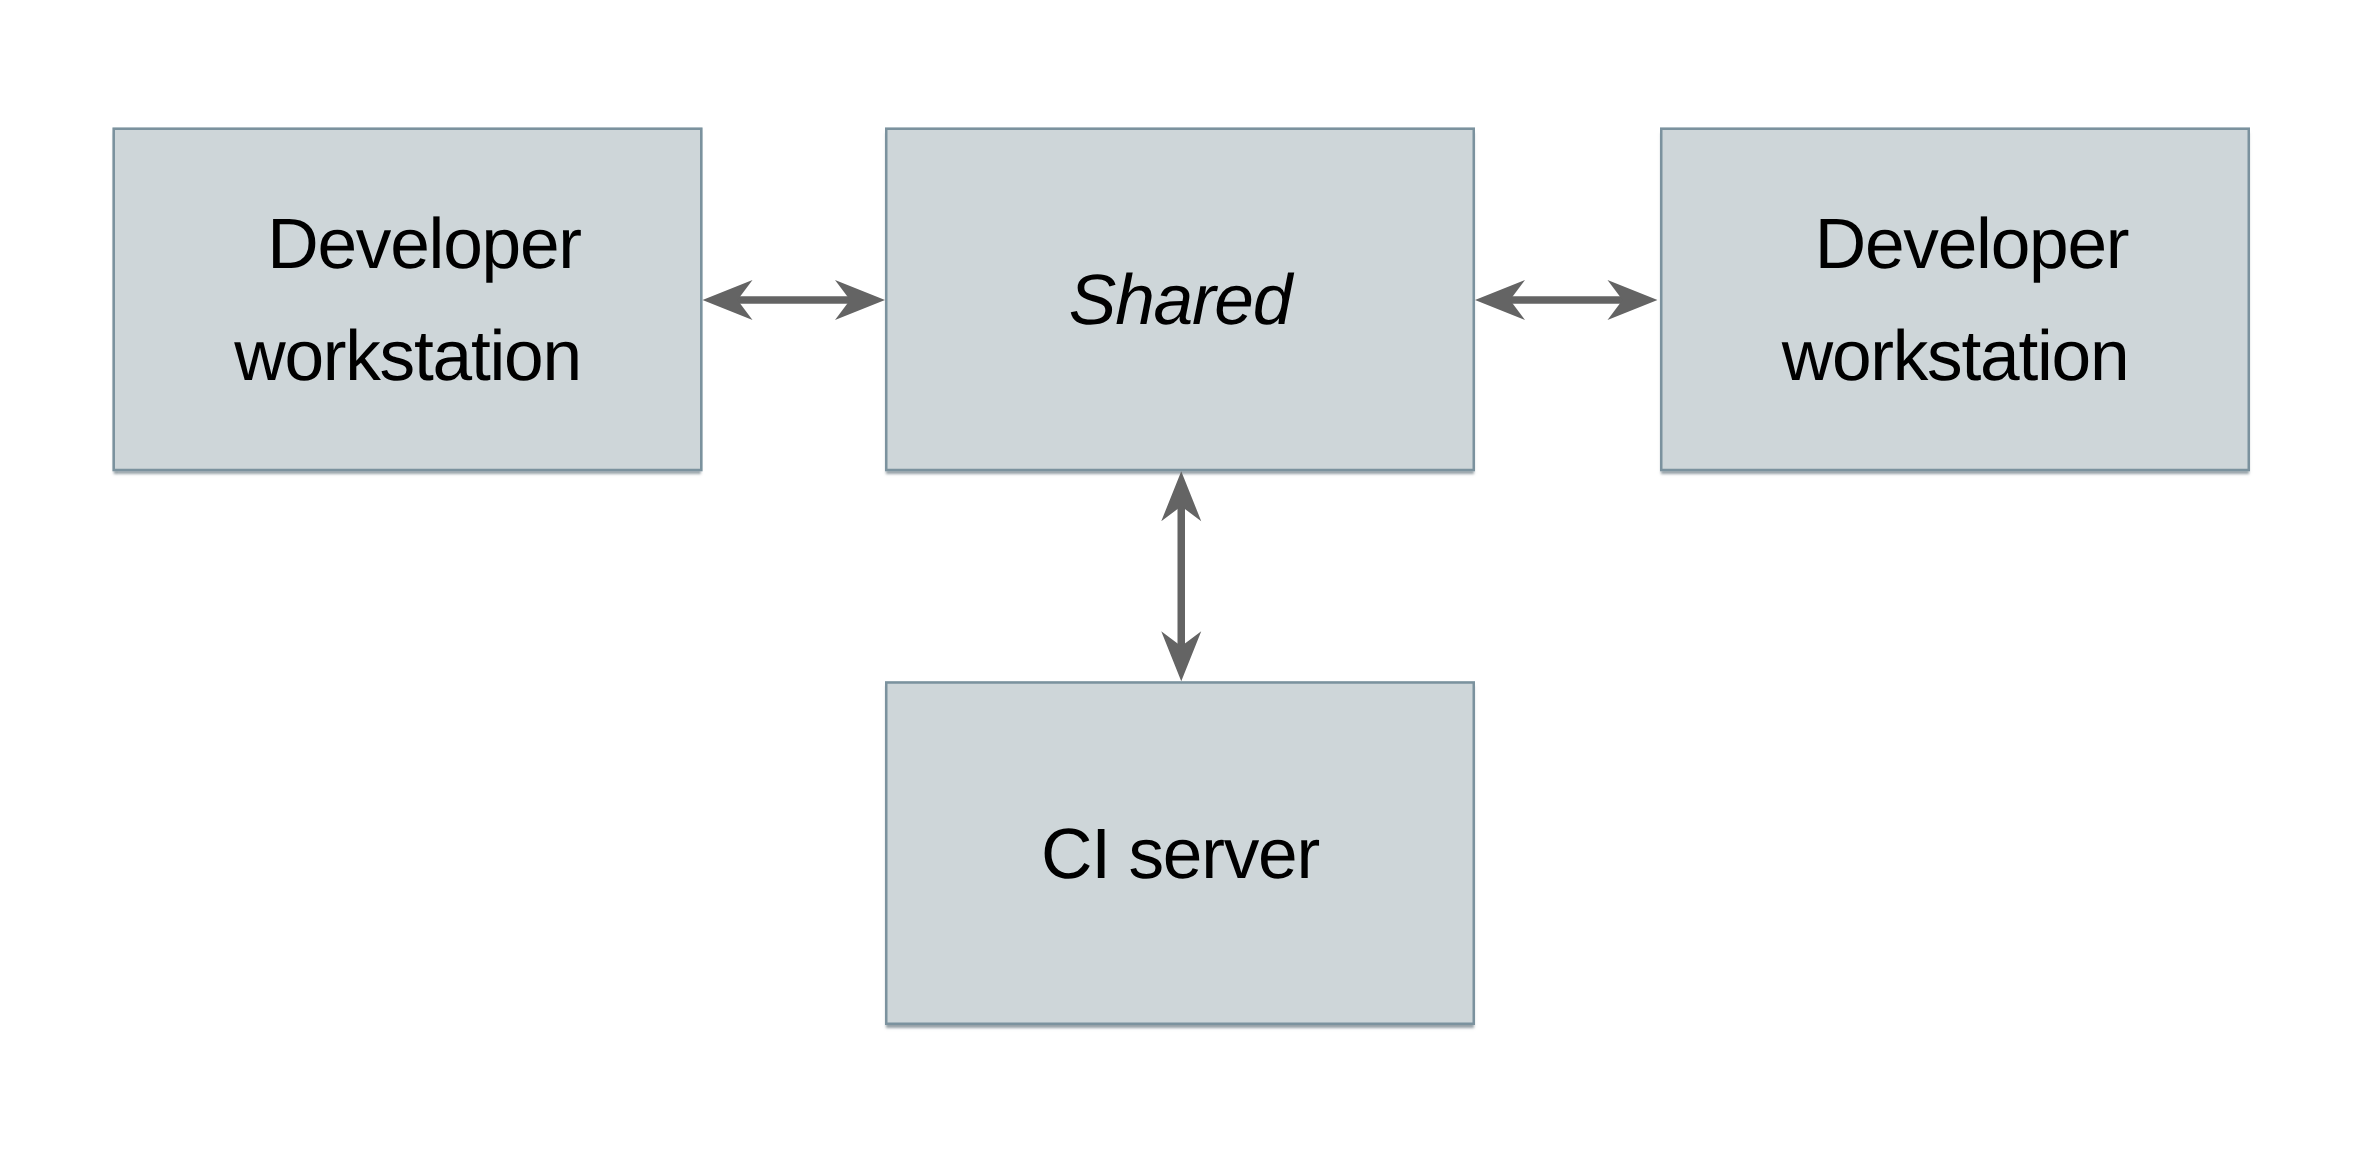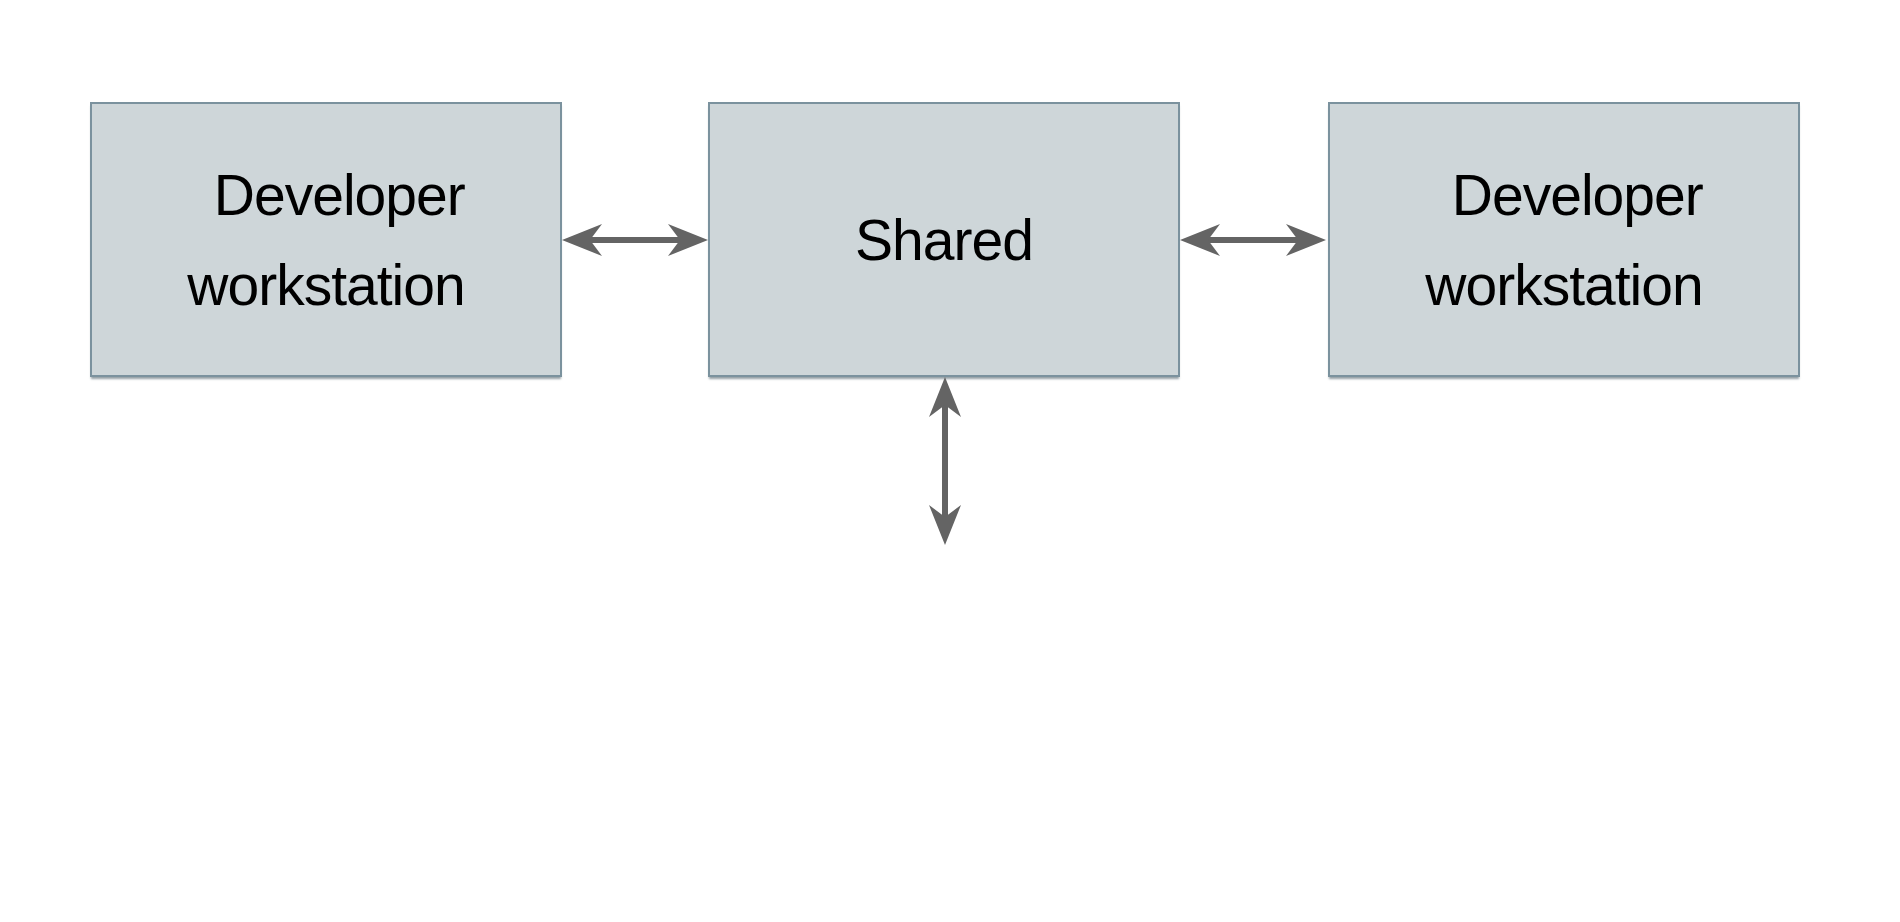--- a/index.html
+++ b/index.html
@@ -33,21 +33,21 @@
   .node-label {
     font-size: 57px;
     line-height: 90px;
     color: var(--text);
     text-align: right;
     letter-spacing: -1px;
     white-space: nowrap;
   }
   .node-label span { display: block; }
   #node-dev-left   { left: 90px;   top: 102px; }
-  #node-shared     { left: 708px;  top: 102px; }
+  #node-shared     { left: 708px;  top: 102px; font-style: italic; }
   #node-dev-right  { left: 1328px; top: 102px; }
   #node-ci         { left: 708px;  top: 545px; }
   .arrow { position: absolute; display: block; }
   .arrow line    { stroke: var(--arrow); }
   .arrow polygon { fill: var(--arrow); }
   #arrow-left   { left: 562px;  top: 218px; }
   #arrow-right  { left: 1180px; top: 218px; }
   #arrow-down   { left: 923px;  top: 377px; }
 </style>
 </head>
@@ -68,20 +68,25 @@
     </div>
   </div>
 
   <div class="node" id="node-dev-right">
     <div class="node-label">
       <span>Developer</span>
       <span>workstation</span>
     </div>
   </div>
 
+  <div class="node" id="node-ci">
+    <div class="node-label">
+      <span>CI server</span>
+    </div>
+  </div>
 
   <svg class="arrow" id="arrow-left" width="146" height="44" viewBox="0 0 146 44">
     <line x1="26" y1="22" x2="120" y2="22" stroke-width="6"></line>
     <polygon points="0,22 40,6 28,22 40,38"></polygon>
     <polygon points="146,22 106,6 118,22 106,38"></polygon>
   </svg>
 
   <svg class="arrow" id="arrow-right" width="146" height="44" viewBox="0 0 146 44">
     <line x1="26" y1="22" x2="120" y2="22" stroke-width="6"></line>
     <polygon points="0,22 40,6 28,22 40,38"></polygon>

